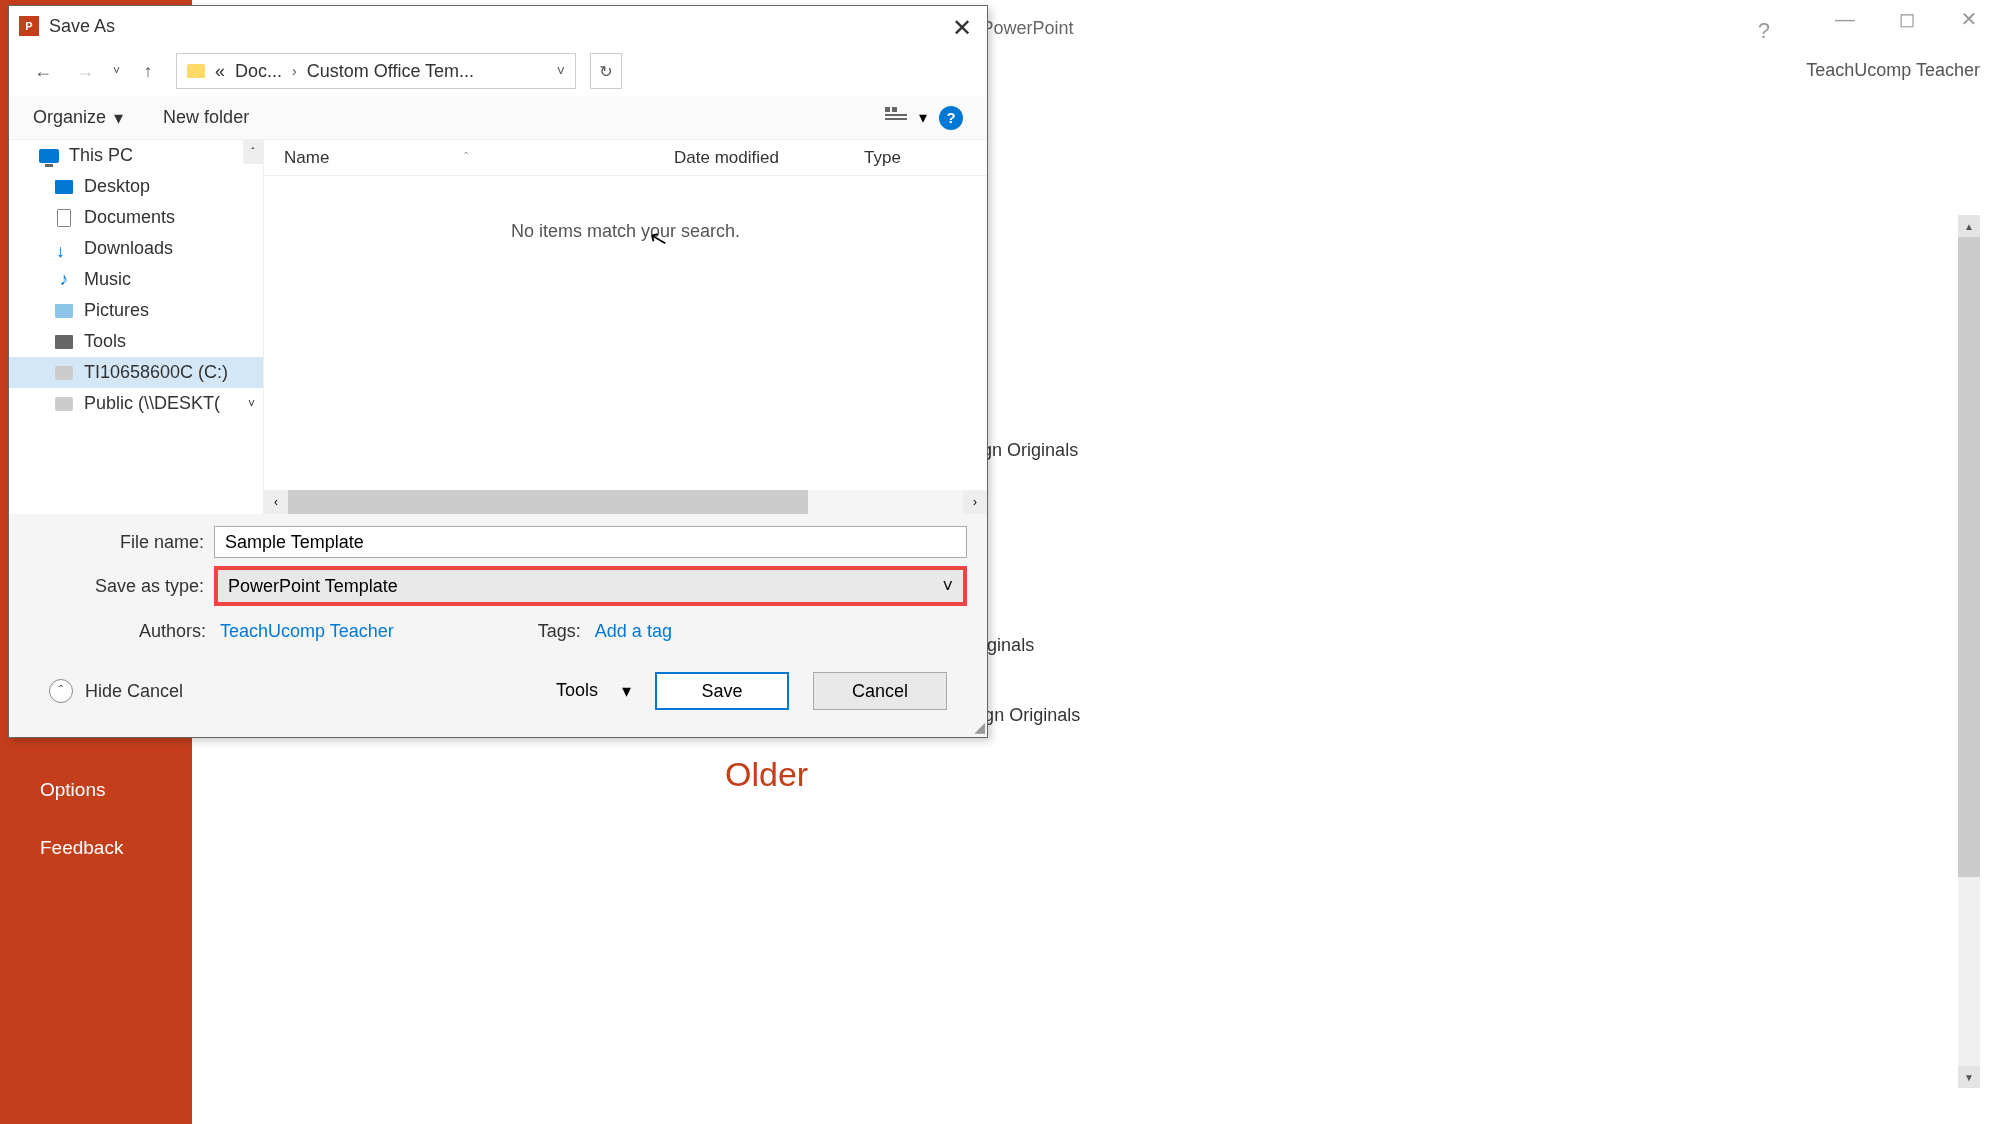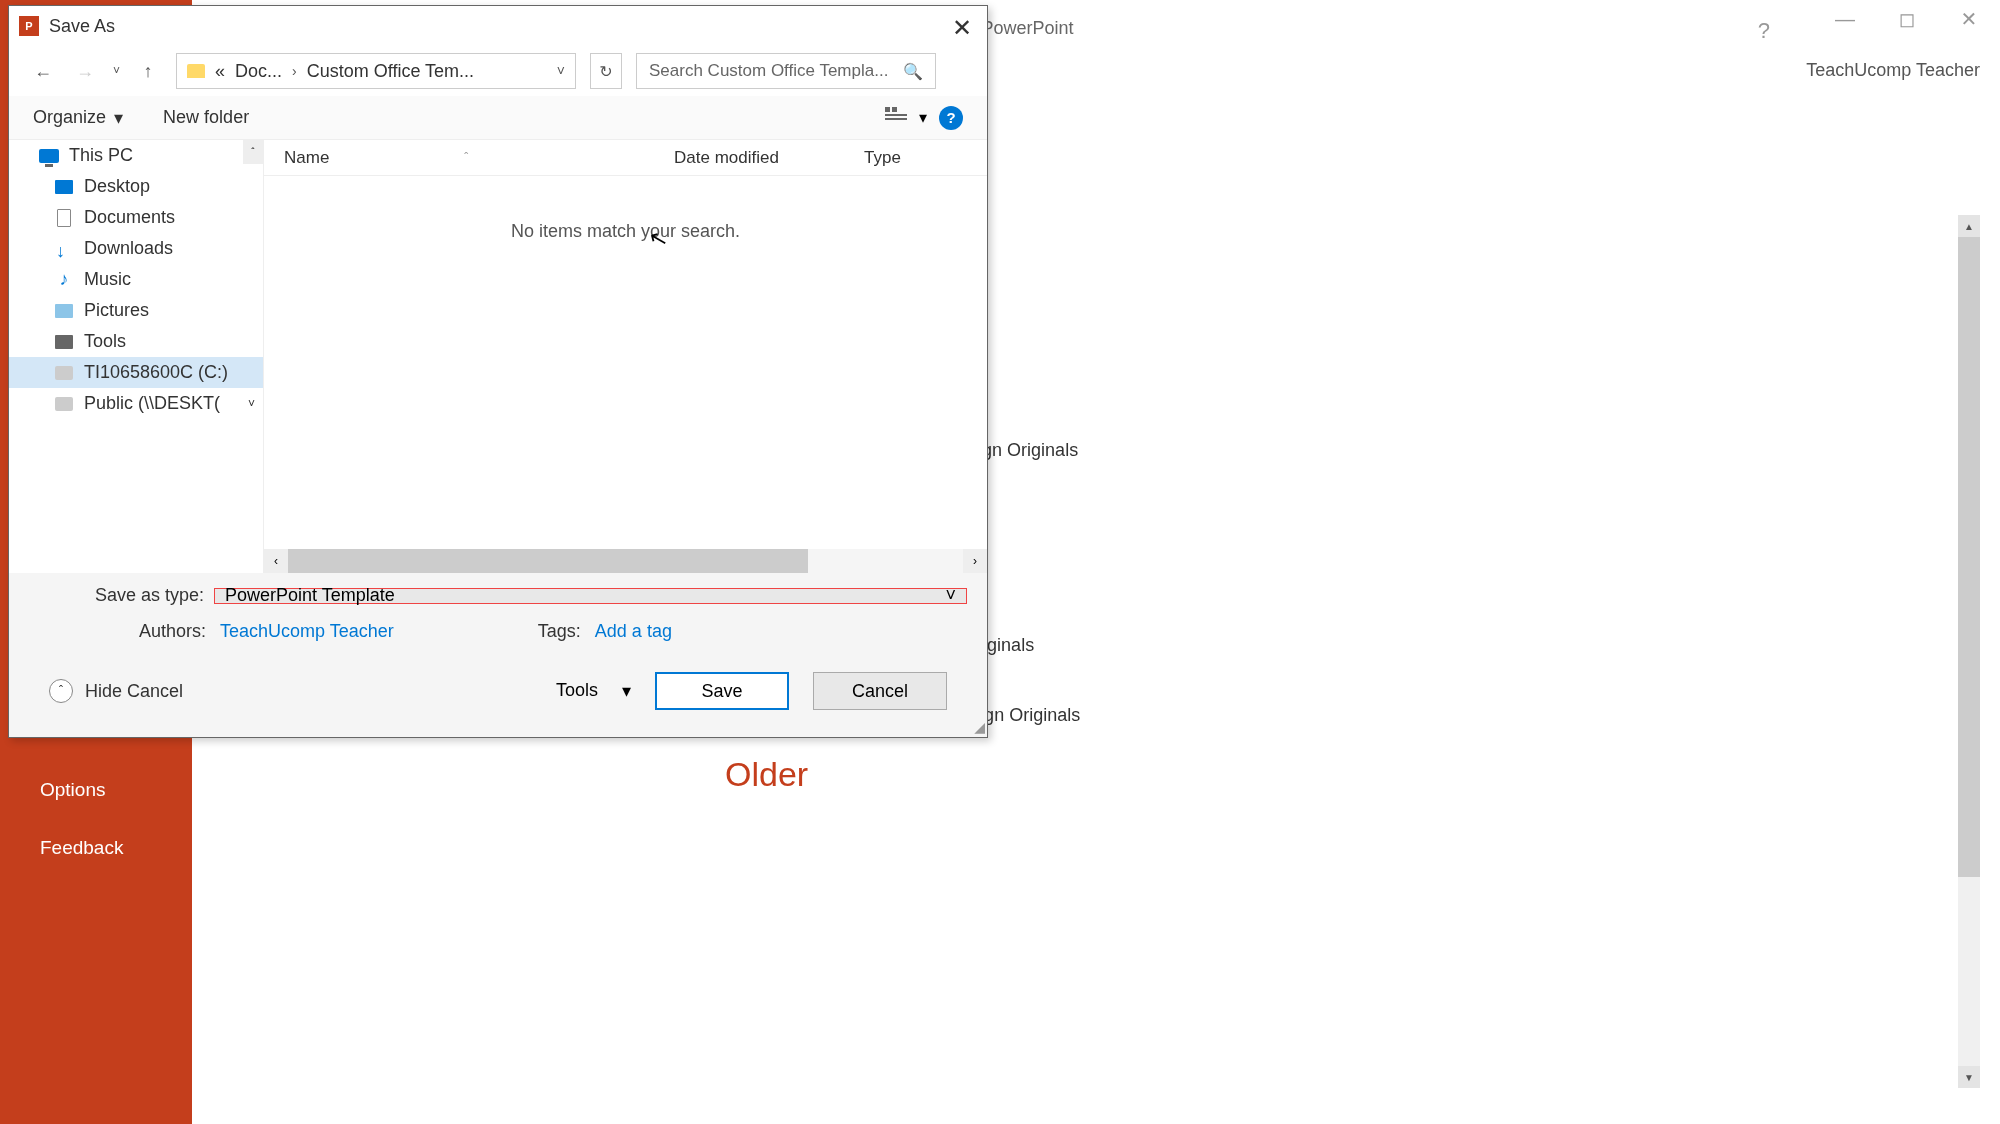--- a/index.html
+++ b/index.html
@@ -89,21 +89,21 @@
     .cursor { position: absolute; left: 385px; top: 50px; font-size: 22px; transform: rotate(-15deg); }
     .hscroll { height: 24px; display: flex; align-items: center; }
     .hscroll-arr { width: 24px; height: 24px; background: #eee; display: flex; align-items: center; justify-content: center; font-size: 12px; }
     .hscroll-track { flex: 1; height: 24px; background: #f5f5f5; position: relative; }
     .hscroll-thumb { position: absolute; left: 0; width: 520px; height: 24px; background: #ccc; }
 
     .dlg-bottom { padding: 12px 20px; background: #f5f5f5; }
     .field-row { display: flex; align-items: center; margin-bottom: 8px; }
     .field-label { width: 185px; text-align: right; font-size: 18px; color: #333; padding-right: 10px; }
     .field-input { flex: 1; height: 32px; border: 1px solid #aaa; padding: 0 10px; font-size: 18px; background: white; }
-    .field-combo { flex: 1; height: 16px; border: 1px solid #ef4444; padding: 0 10px 0 10px; font-size: 18px; background: #e8e8e8; display: flex; align-items: center; justify-content: space-between; }
+    .field-combo { flex: 1; height: 40px; border: 4px solid #ef4444; padding: 0 10px 0 10px; font-size: 18px; background: #e8e8e8; display: flex; align-items: center; justify-content: space-between; }
     .meta-row { display: flex; align-items: center; margin-top: 15px; gap: 14px; padding-left: 110px; }
     .meta-label { font-size: 18px; color: #333; }
     .meta-value { font-size: 18px; color: #0078d4; }
     .meta-tags-label { margin-left: 130px; }
     
     .dlg-actions { display: flex; align-items: center; padding: 30px 20px 15px; gap: 24px; }
     .hide-folders { display: flex; align-items: center; gap: 12px; font-size: 18px; color: #333; cursor: pointer; }
     .hide-circle { width: 24px; height: 24px; border-radius: 50%; border: 1px solid #888; background: white; display: flex; align-items: center; justify-content: center; font-size: 12px; }
     .tools-dd { margin-left: auto; display: flex; align-items: flex-start; gap: 24px; font-size: 18px; cursor: pointer; }
     .action-btn { width: 134px; height: 38px; border: 1px solid #aaa; background: #e8e8e8; font-size: 18px; cursor: pointer; }
@@ -157,24 +157,20 @@
     <span class="nav-btn">↑</span>
     <div class="breadcrumb">
       <div class="folder-icon"></div>
       <span class="bc-text">«</span>
       <span class="bc-text">Doc...</span>
       <span class="bc-arr">›</span>
       <span class="bc-text">Custom Office Tem...</span>
       <span class="bc-dropdown">˅</span>
     </div>
     <div class="refresh-btn">↻</div>
-    <div class="search-box">
-      <input class="search-input" placeholder="Search Custom Office Templa..." style="">
-      <span class="search-icon">🔍</span>
-    </div>
   </div>
 
   <div class="dlg-toolbar">
     <div class="organize-btn">
       <span>Organize</span>
       <span>▾</span>
     </div>
     <div class="newfolder-btn">New folder</div>
     <div class="view-btns">
       <div class="view-icon">
@@ -268,20 +264,24 @@
         <div class="hscroll-track">
             <div class="hscroll-thumb"></div>
           </div>
         <div class="hscroll-arr">›</div>
       </div>
     </div>
   </div>
 
   <div class="dlg-bottom">
     <div class="field-row">
+      <span class="field-label">File name:</span>
+      <input class="field-input" value="Sample Template" style="">
+    </div>
+    <div class="field-row">
       <span class="field-label">Save as type:</span>
       <div class="field-combo">
         <span>PowerPoint Template</span>
         <span>˅</span>
       </div>
     </div>
     <div class="meta-row">
       <span class="meta-label">Authors:</span>
       <span class="meta-value">TeachUcomp Teacher</span>
       <span class="meta-label meta-tags-label">Tags:</span>

